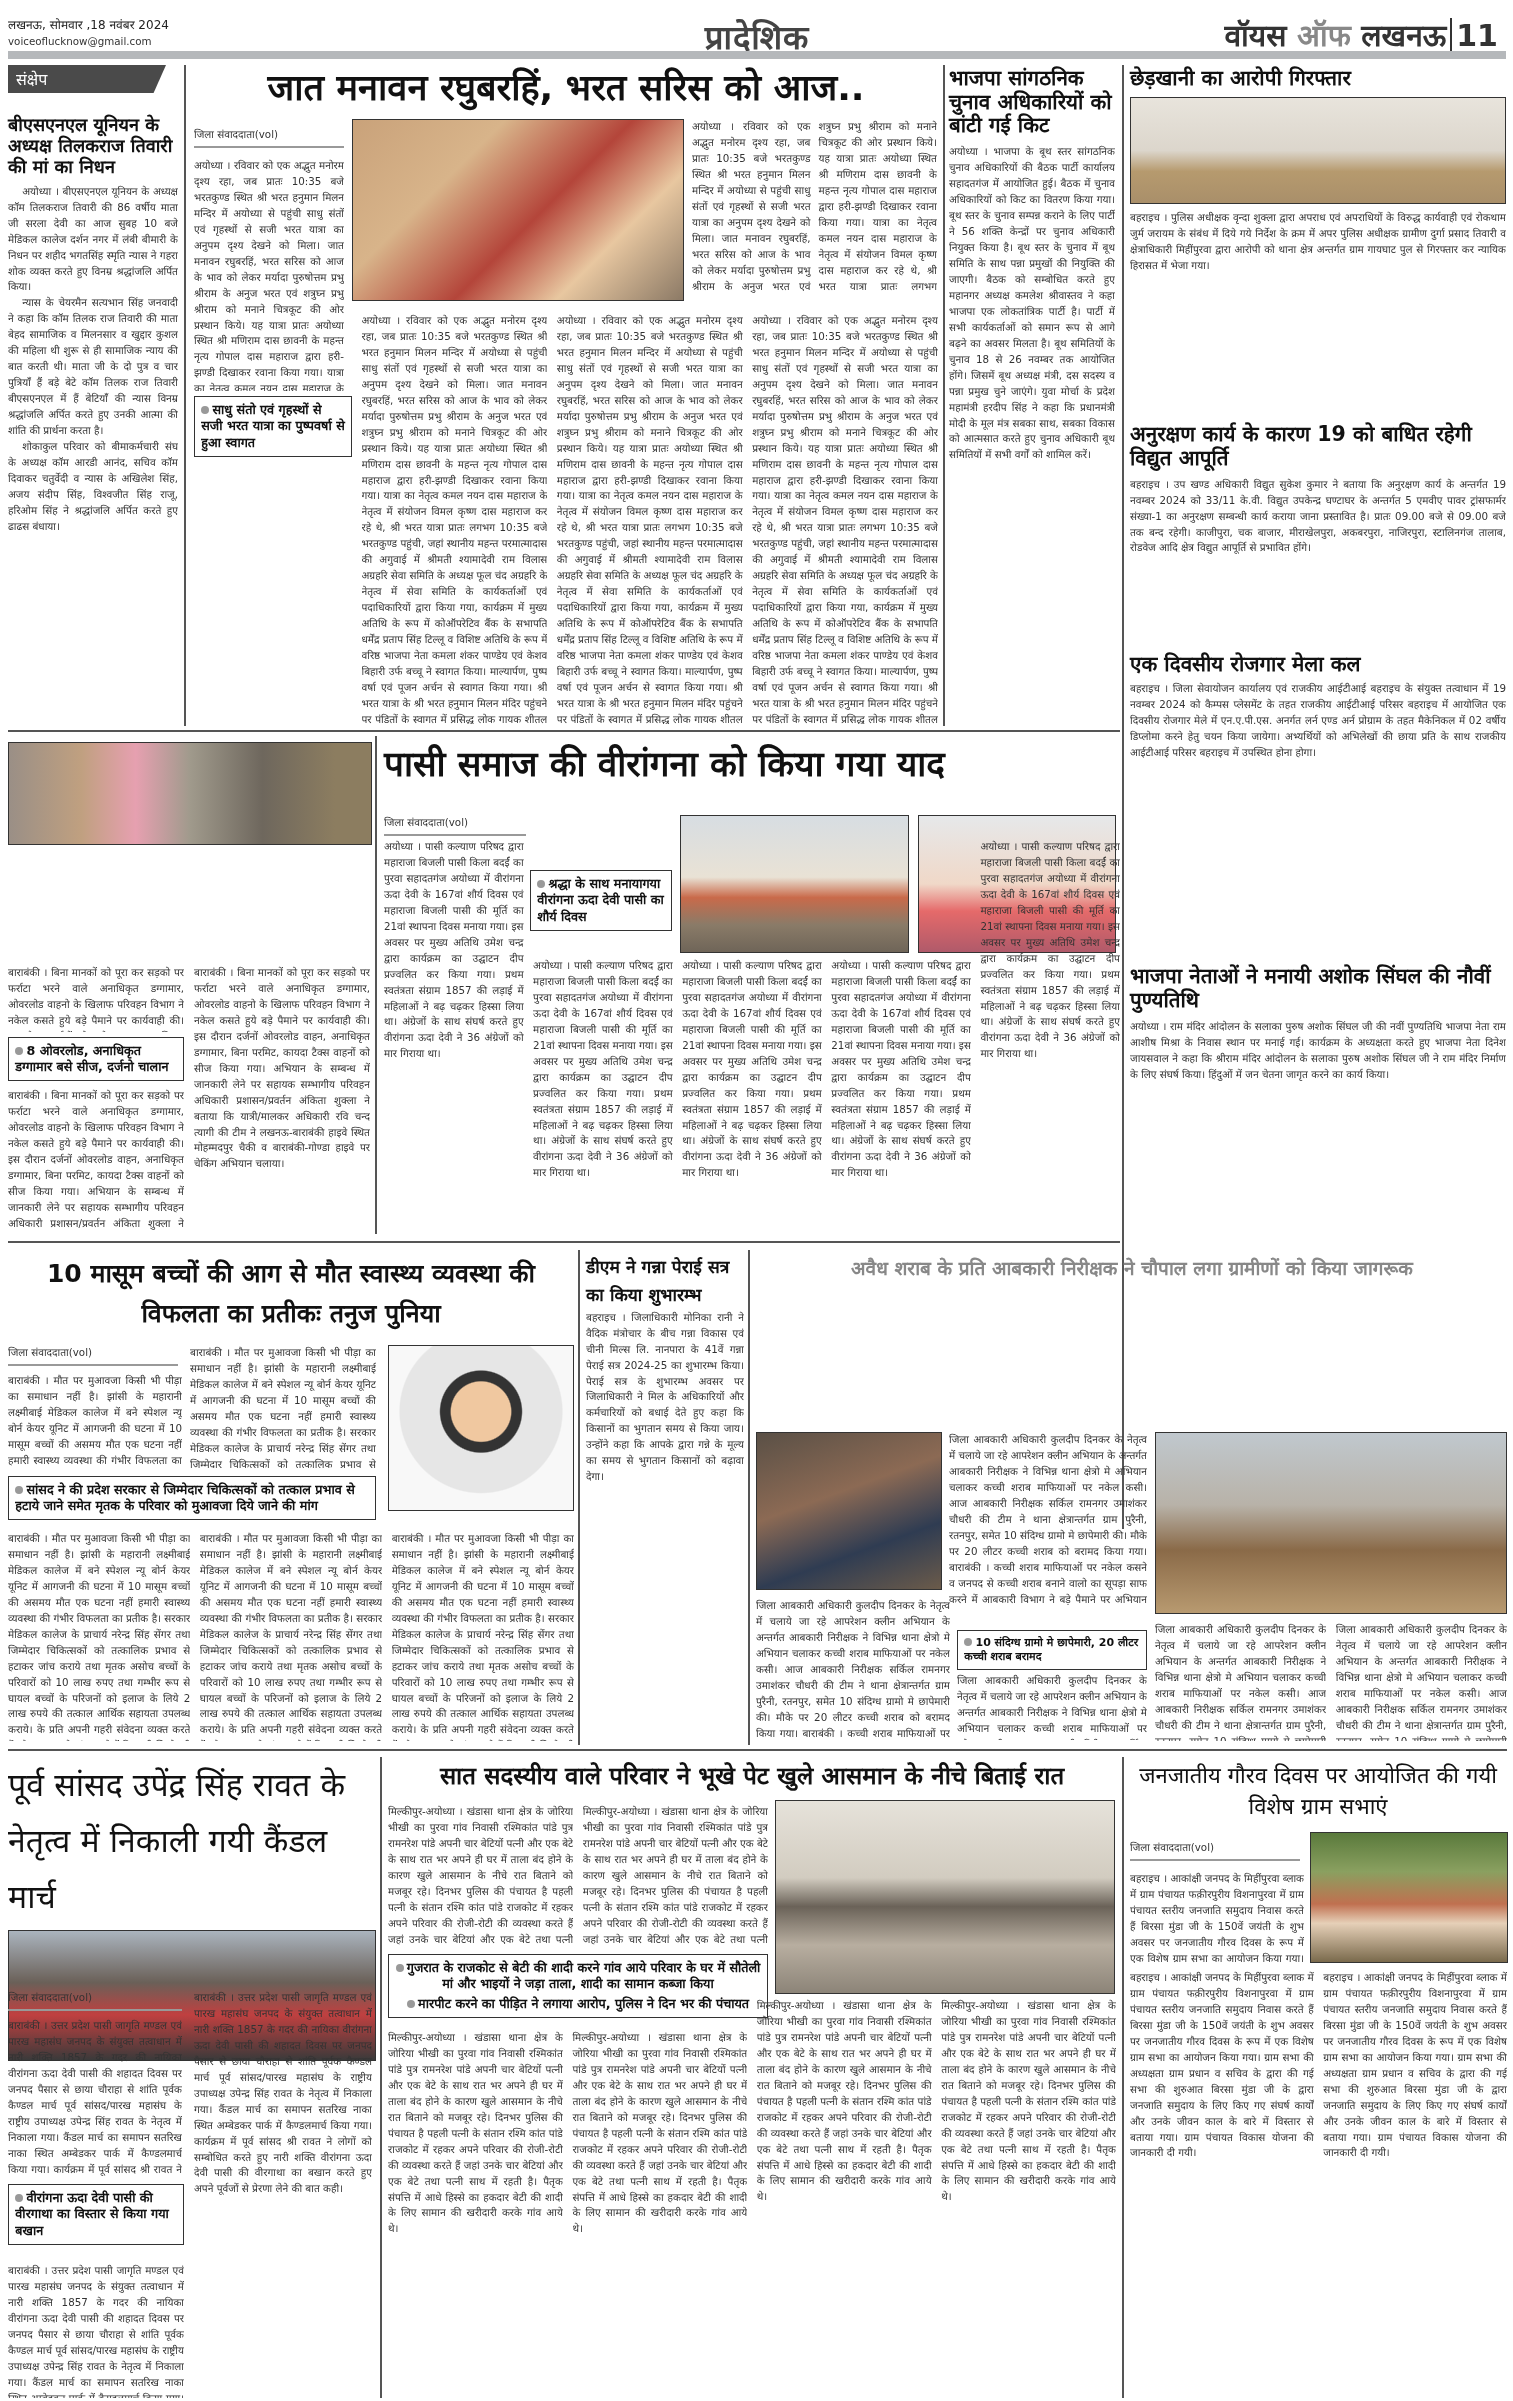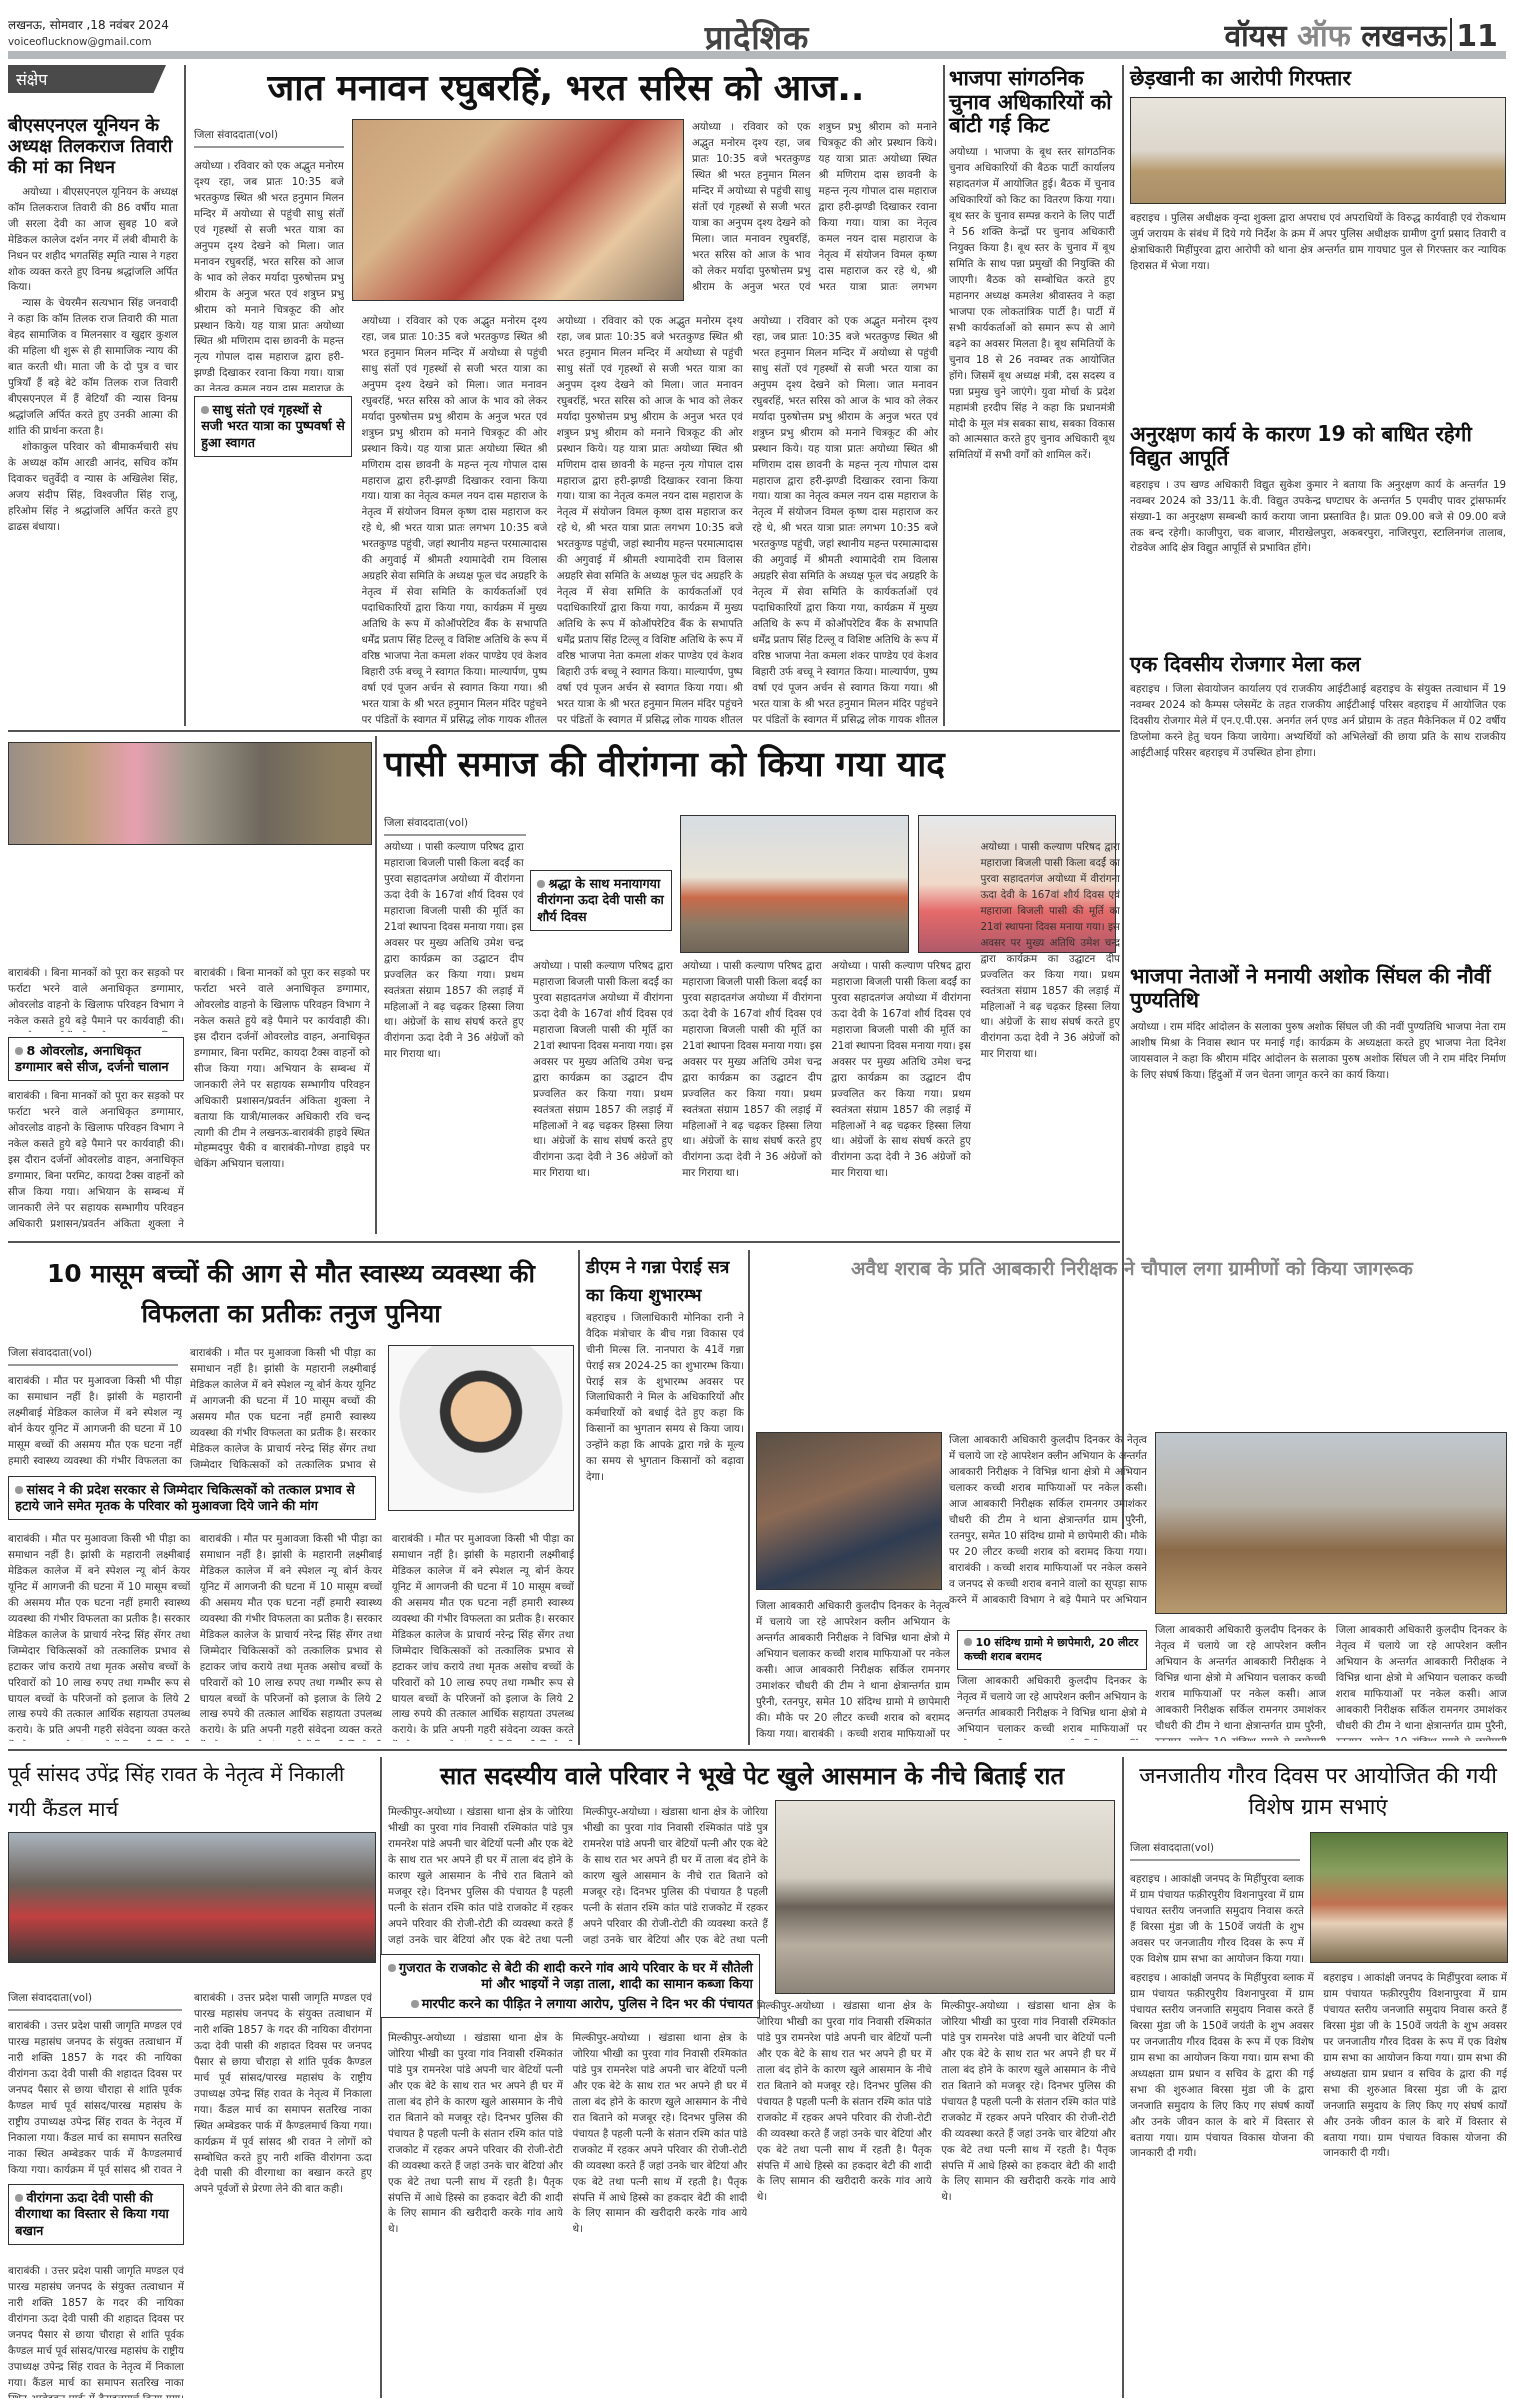--- a/index.html
+++ b/index.html
@@ -173,21 +173,21 @@
 <div class="abs body" style="left:756px;top:1598px;width:194px;height:142px">जिला आबकारी अधिकारी कुलदीप दिनकर के नेतृत्व में चलाये जा रहे आपरेशन क्लीन अभियान के अन्तर्गत आबकारी निरीक्षक ने विभिन्न थाना क्षेत्रो मे अभियान चलाकर कच्ची शराब माफियाओं पर नकेल कसी। आज आबकारी निरीक्षक सर्किल रामनगर उमाशंकर चौधरी की टीम ने थाना क्षेत्रान्तर्गत ग्राम पुरैनी, रतनपुर, समेत 10 संदिग्ध ग्रामो मे छापेमारी की। मौके पर 20 लीटर कच्ची शराब को बरामद किया गया। बाराबंकी । कच्ची शराब माफियाओं पर नकेल कसने व जनपद से कच्ची शराब बनाने वालो का सूपड़ा साफ करने में आबकारी विभाग ने बड़े पैमाने पर अभियान चलाया।</div>
 <div class="abs body" style="left:957px;top:1673px;width:190px;height:67px">जिला आबकारी अधिकारी कुलदीप दिनकर के नेतृत्व में चलाये जा रहे आपरेशन क्लीन अभियान के अन्तर्गत आबकारी निरीक्षक ने विभिन्न थाना क्षेत्रो मे अभियान चलाकर कच्ची शराब माफियाओं पर नकेल कसी। आज आबकारी निरीक्षक सर्किल रामनगर उमाशंकर चौधरी की टीम ने थाना क्षेत्रान्तर्गत ग्राम पुरैनी, रतनपुर, समेत 10 संदिग्ध ग्रामो मे छापेमारी की। मौके पर 20 लीटर कच्ची शराब को बरामद किया गया। बाराबंकी । कच्ची शराब माफियाओं पर नकेल कसने व जनपद से कच्ची शराब बनाने वालो का सूपड़ा साफ करने में आबकारी विभाग ने बड़े पैमाने पर अभियान चलाया।</div>
 <div class="abs cols" style="left:1155px;top:1622px;width:352px;height:119px">
   <div class="body">जिला आबकारी अधिकारी कुलदीप दिनकर के नेतृत्व में चलाये जा रहे आपरेशन क्लीन अभियान के अन्तर्गत आबकारी निरीक्षक ने विभिन्न थाना क्षेत्रो मे अभियान चलाकर कच्ची शराब माफियाओं पर नकेल कसी। आज आबकारी निरीक्षक सर्किल रामनगर उमाशंकर चौधरी की टीम ने थाना क्षेत्रान्तर्गत ग्राम पुरैनी, रतनपुर, समेत 10 संदिग्ध ग्रामो मे छापेमारी की। मौके पर 20 लीटर कच्ची शराब को बरामद किया गया। बाराबंकी । कच्ची शराब माफियाओं पर नकेल कसने व जनपद से कच्ची शराब बनाने वालो का सूपड़ा साफ करने में आबकारी विभाग ने बड़े पैमाने पर अभियान चलाया।</div>
   <div class="body">जिला आबकारी अधिकारी कुलदीप दिनकर के नेतृत्व में चलाये जा रहे आपरेशन क्लीन अभियान के अन्तर्गत आबकारी निरीक्षक ने विभिन्न थाना क्षेत्रो मे अभियान चलाकर कच्ची शराब माफियाओं पर नकेल कसी। आज आबकारी निरीक्षक सर्किल रामनगर उमाशंकर चौधरी की टीम ने थाना क्षेत्रान्तर्गत ग्राम पुरैनी, रतनपुर, समेत 10 संदिग्ध ग्रामो मे छापेमारी की। मौके पर 20 लीटर कच्ची शराब को बरामद किया गया। बाराबंकी । कच्ची शराब माफियाओं पर नकेल कसने व जनपद से कच्ची शराब बनाने वालो का सूपड़ा साफ करने में आबकारी विभाग ने बड़े पैमाने पर अभियान चलाया।</div>
 </div>
 
 <div class="abs hline" style="left:8px;top:1749px;width:1499px"></div>
 
 <div class="abs" style="left:8px;top:1757px;width:368px">
-  <div class="hl" style="font-size:20px;line-height:1.75;font-weight:normal">पूर्व सांसद उपेंद्र सिंह रावत के नेतृत्व में निकाली गयी कैंडल मार्च</div>
+  <div class="hl" style="font-size:32px;line-height:1.75;font-weight:normal">पूर्व सांसद उपेंद्र सिंह रावत के नेतृत्व में निकाली गयी कैंडल मार्च</div>
   <div class="photo" style="margin-top:4.7px;height:131px;background:linear-gradient(180deg,#aab4be 0%,#6a6058 40%,#c04040 65%,#3a3a3a 100%)"></div>
 </div>
 <div class="abs" style="left:8px;top:1990px;width:174px">
   <div class="byline">जिला संवाददाता(vol)</div>
 </div>
 <div class="abs body" style="left:8px;top:2018px;width:174px;height:158px">बाराबंकी । उत्तर प्रदेश पासी जागृति मण्डल एवं पारख महासंघ जनपद के संयुक्त तत्वाधान में नारी शक्ति 1857 के गदर की नायिका वीरांगना ऊदा देवी पासी की शहादत दिवस पर जनपद पैसार से छाया चौराहा से शांति पूर्वक कैण्डल मार्च पूर्व सांसद/पारख महासंघ के राष्ट्रीय उपाध्यक्ष उपेन्द्र सिंह रावत के नेतृत्व में निकाला गया। कैंडल मार्च का समापन सतरिख नाका स्थित अम्बेडकर पार्क में कैण्डलमार्च किया गया। कार्यक्रम में पूर्व सांसद श्री रावत ने लोगों को सम्बोधित करते हुए नारी शक्ति वीरांगना ऊदा देवी पासी की वीरगाथा का बखान करते हुए अपने पूर्वजों से प्रेरणा लेने की बात कही।</div>
 <div class="abs pull" style="left:8px;top:2184px;width:176px">
   <span class="dot"></span><span>वीरांगना ऊदा देवी पासी की वीरगाथा का विस्तार से किया गया बखान</span>
 </div>
 <div class="abs body" style="left:8px;top:2263px;width:176px;height:135px">बाराबंकी । उत्तर प्रदेश पासी जागृति मण्डल एवं पारख महासंघ जनपद के संयुक्त तत्वाधान में नारी शक्ति 1857 के गदर की नायिका वीरांगना ऊदा देवी पासी की शहादत दिवस पर जनपद पैसार से छाया चौराहा से शांति पूर्वक कैण्डल मार्च पूर्व सांसद/पारख महासंघ के राष्ट्रीय उपाध्यक्ष उपेन्द्र सिंह रावत के नेतृत्व में निकाला गया। कैंडल मार्च का समापन सतरिख नाका स्थित अम्बेडकर पार्क में कैण्डलमार्च किया गया। कार्यक्रम में पूर्व सांसद श्री रावत ने लोगों को सम्बोधित करते हुए नारी शक्ति वीरांगना ऊदा देवी पासी की वीरगाथा का बखान करते हुए अपने पूर्वजों से प्रेरणा लेने की बात कही।</div>
@@ -195,21 +195,21 @@
 <div class="abs vline" style="left:380px;top:1757px;height:641px"></div>
 
 <div class="abs" style="left:388px;top:1763px;width:728px">
   <div class="hl" style="font-size:24px;text-align:center">सात सदस्यीय वाले परिवार ने भूखे पेट खुले आसमान के नीचे बिताई रात</div>
 </div>
 <div class="abs cols" style="left:388px;top:1804px;width:380px;height:142px">
   <div class="body">मिल्कीपुर-अयोध्या । खंडासा थाना क्षेत्र के जोरिया भीखी का पुरवा गांव निवासी रश्मिकांत पांडे पुत्र रामनरेश पांडे अपनी चार बेटियों पत्नी और एक बेटे के साथ रात भर अपने ही घर में ताला बंद होने के कारण खुले आसमान के नीचे रात बिताने को मजबूर रहे। दिनभर पुलिस की पंचायत है पहली पत्नी के संतान रश्मि कांत पांडे राजकोट में रहकर अपने परिवार की रोजी-रोटी की व्यवस्था करते हैं जहां उनके चार बेटियां और एक बेटे तथा पत्नी साथ में रहती है। पैतृक संपत्ति में आधे हिस्से का हकदार बेटी की शादी के लिए सामान की खरीदारी करके गांव आये थे।</div>
   <div class="body">मिल्कीपुर-अयोध्या । खंडासा थाना क्षेत्र के जोरिया भीखी का पुरवा गांव निवासी रश्मिकांत पांडे पुत्र रामनरेश पांडे अपनी चार बेटियों पत्नी और एक बेटे के साथ रात भर अपने ही घर में ताला बंद होने के कारण खुले आसमान के नीचे रात बिताने को मजबूर रहे। दिनभर पुलिस की पंचायत है पहली पत्नी के संतान रश्मि कांत पांडे राजकोट में रहकर अपने परिवार की रोजी-रोटी की व्यवस्था करते हैं जहां उनके चार बेटियां और एक बेटे तथा पत्नी साथ में रहती है। पैतृक संपत्ति में आधे हिस्से का हकदार बेटी की शादी के लिए सामान की खरीदारी करके गांव आये थे।</div>
 </div>
 <div class="abs photo" style="left:775px;top:1800px;width:340px;height:194px;background:linear-gradient(180deg,#e6e2da 0%,#d2ccc0 40%,#6a6258 55%,#b8aea0 75%,#8c8478)"></div>
-<div class="abs pull" style="left:380px;top:1954px;width:380px;text-align:right">
+<div class="abs pull" style="left:388px;top:1954px;width:380px;text-align:center">
   <div><span class="dot"></span><span>गुजरात के राजकोट से बेटी की शादी करने गांव आये परिवार के घर में सौतेली मां और भाइयों ने जड़ा ताला, शादी का सामान कब्जा किया</span></div>
   <div style="margin-top:3.2px"><span class="dot"></span><span>मारपीट करने का पीड़ित ने लगाया आरोप, पुलिस ने दिन भर की पंचायत</span></div>
 </div>
 <div class="abs cols" style="left:388px;top:2030px;width:728px;height:368px">
   <div class="body">मिल्कीपुर-अयोध्या । खंडासा थाना क्षेत्र के जोरिया भीखी का पुरवा गांव निवासी रश्मिकांत पांडे पुत्र रामनरेश पांडे अपनी चार बेटियों पत्नी और एक बेटे के साथ रात भर अपने ही घर में ताला बंद होने के कारण खुले आसमान के नीचे रात बिताने को मजबूर रहे। दिनभर पुलिस की पंचायत है पहली पत्नी के संतान रश्मि कांत पांडे राजकोट में रहकर अपने परिवार की रोजी-रोटी की व्यवस्था करते हैं जहां उनके चार बेटियां और एक बेटे तथा पत्नी साथ में रहती है। पैतृक संपत्ति में आधे हिस्से का हकदार बेटी की शादी के लिए सामान की खरीदारी करके गांव आये थे।</div>
   <div class="body">मिल्कीपुर-अयोध्या । खंडासा थाना क्षेत्र के जोरिया भीखी का पुरवा गांव निवासी रश्मिकांत पांडे पुत्र रामनरेश पांडे अपनी चार बेटियों पत्नी और एक बेटे के साथ रात भर अपने ही घर में ताला बंद होने के कारण खुले आसमान के नीचे रात बिताने को मजबूर रहे। दिनभर पुलिस की पंचायत है पहली पत्नी के संतान रश्मि कांत पांडे राजकोट में रहकर अपने परिवार की रोजी-रोटी की व्यवस्था करते हैं जहां उनके चार बेटियां और एक बेटे तथा पत्नी साथ में रहती है। पैतृक संपत्ति में आधे हिस्से का हकदार बेटी की शादी के लिए सामान की खरीदारी करके गांव आये थे।</div>
   <div class="body" style="margin-top:-32px">मिल्कीपुर-अयोध्या । खंडासा थाना क्षेत्र के जोरिया भीखी का पुरवा गांव निवासी रश्मिकांत पांडे पुत्र रामनरेश पांडे अपनी चार बेटियों पत्नी और एक बेटे के साथ रात भर अपने ही घर में ताला बंद होने के कारण खुले आसमान के नीचे रात बिताने को मजबूर रहे। दिनभर पुलिस की पंचायत है पहली पत्नी के संतान रश्मि कांत पांडे राजकोट में रहकर अपने परिवार की रोजी-रोटी की व्यवस्था करते हैं जहां उनके चार बेटियां और एक बेटे तथा पत्नी साथ में रहती है। पैतृक संपत्ति में आधे हिस्से का हकदार बेटी की शादी के लिए सामान की खरीदारी करके गांव आये थे।</div>
   <div class="body" style="margin-top:-32px">मिल्कीपुर-अयोध्या । खंडासा थाना क्षेत्र के जोरिया भीखी का पुरवा गांव निवासी रश्मिकांत पांडे पुत्र रामनरेश पांडे अपनी चार बेटियों पत्नी और एक बेटे के साथ रात भर अपने ही घर में ताला बंद होने के कारण खुले आसमान के नीचे रात बिताने को मजबूर रहे। दिनभर पुलिस की पंचायत है पहली पत्नी के संतान रश्मि कांत पांडे राजकोट में रहकर अपने परिवार की रोजी-रोटी की व्यवस्था करते हैं जहां उनके चार बेटियां और एक बेटे तथा पत्नी साथ में रहती है। पैतृक संपत्ति में आधे हिस्से का हकदार बेटी की शादी के लिए सामान की खरीदारी करके गांव आये थे।</div>
 </div>
 <div class="abs vline" style="left:1122px;top:1757px;height:641px"></div>

